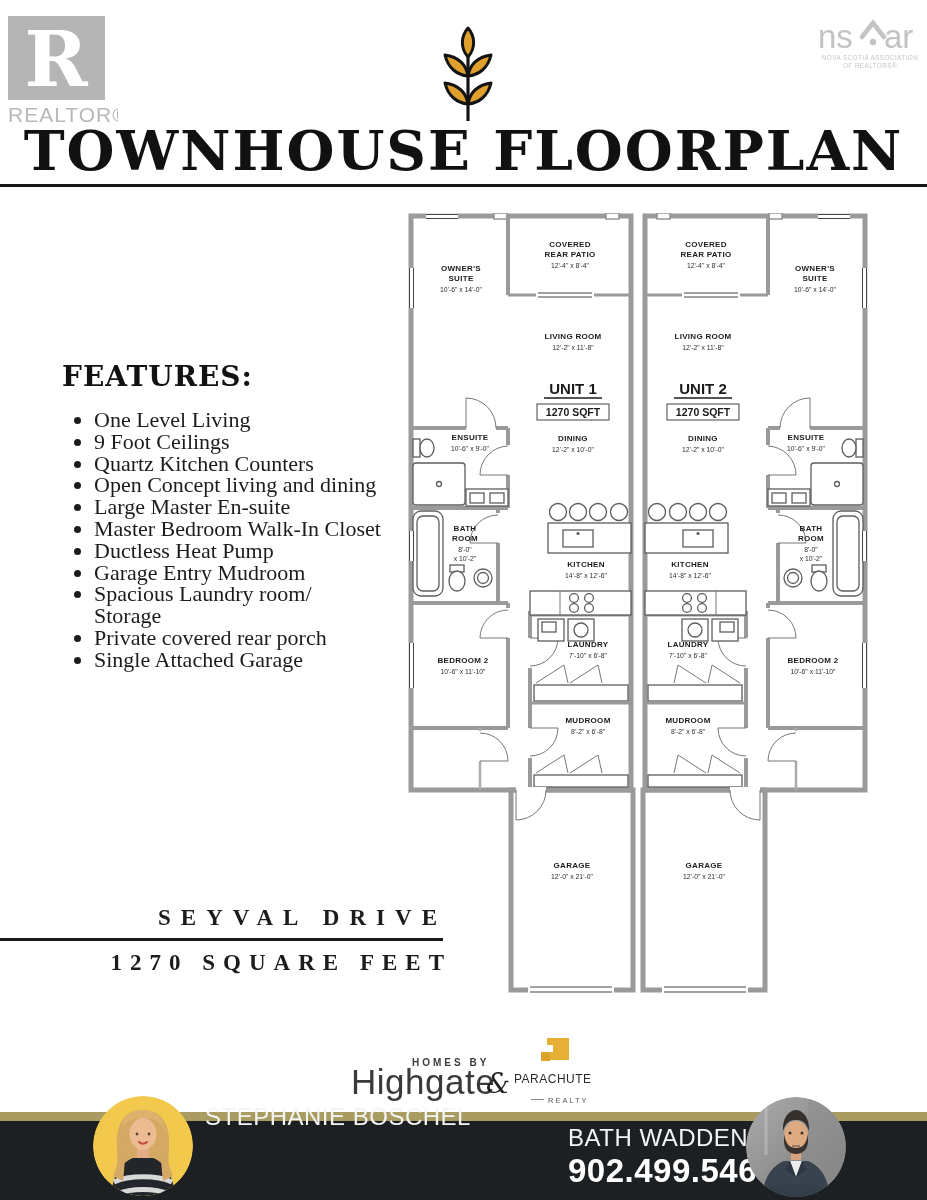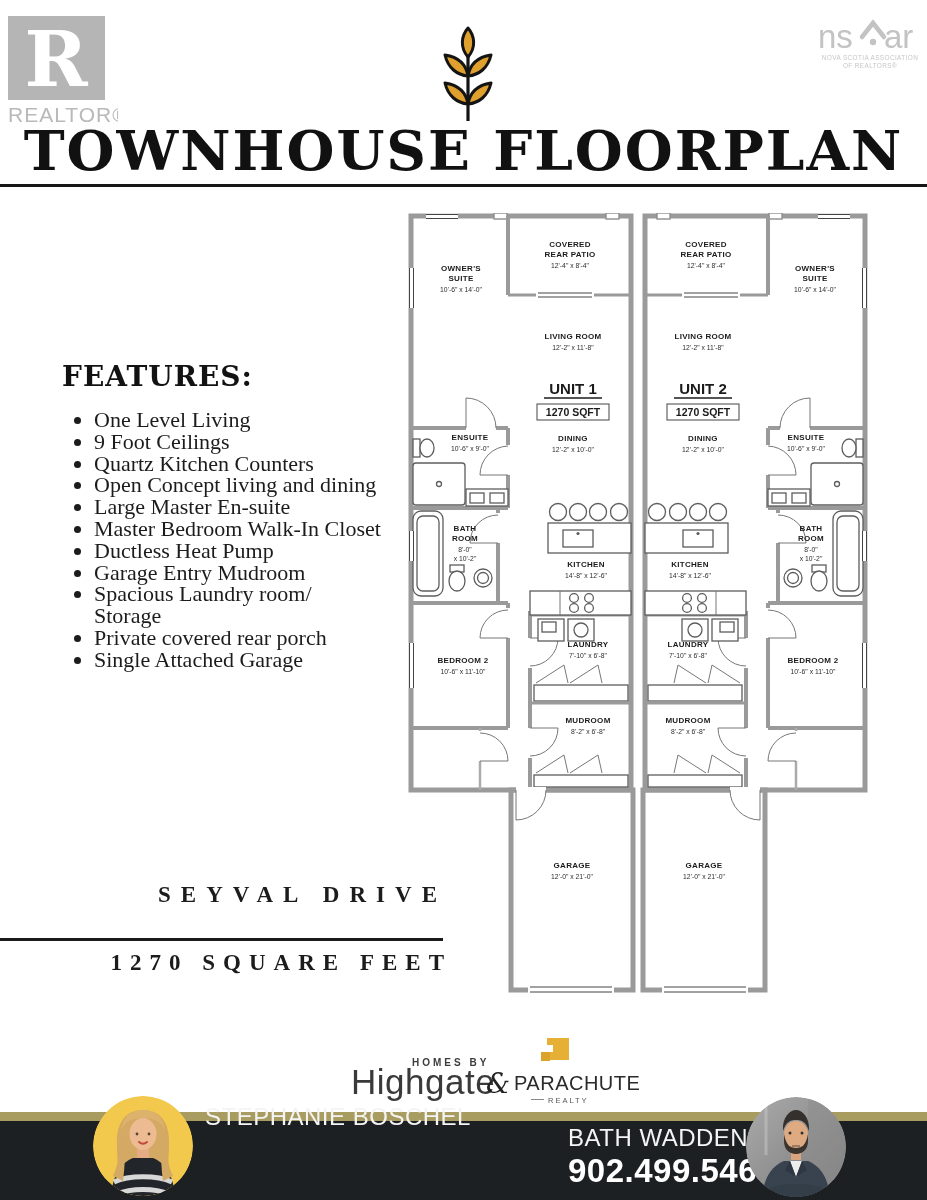--- a/index.html
+++ b/index.html
@@ -26,35 +26,35 @@
   .plan .thinwall{stroke:#ababab;fill:none;}
   .plan .fix{stroke:#5d5d5d;fill:#ffffff;stroke-width:1.3;}
   .plan .arc{stroke:#777;fill:none;stroke-width:1;}
   .plan .win{stroke:#444;stroke-width:1;}
   .plan text{fill:#1b1b1b;}
   .plan .rn{font:bold 8px "Liberation Sans",sans-serif;text-anchor:middle;letter-spacing:.3px;}
   .plan .rd{font:6.8px "Liberation Sans",sans-serif;text-anchor:middle;fill:#2c2c2c;}
   .plan .un{font:bold 15px "Liberation Sans",sans-serif;text-anchor:middle;}
   .plan .us{font:bold 10.5px "Liberation Sans",sans-serif;text-anchor:middle;}
   
-  .street{position:absolute;left:0;top:882px;width:447px;text-align:right;
+  .street{position:absolute;left:0;top:905px;width:447px;text-align:right;
           font-family:"Liberation Serif",serif;font-weight:bold;font-size:23px;
           letter-spacing:10px;color:#1c1c1c;white-space:nowrap;}
   .street-rule{position:absolute;left:0;top:938px;width:443px;height:3px;background:#1a1a1a;}
   .sqft-line{position:absolute;left:0;top:950px;width:452px;text-align:right;
           font-family:"Liberation Serif",serif;font-weight:bold;font-size:23px;
           letter-spacing:8px;color:#1c1c1c;white-space:nowrap;}
   
   .homes-by{position:absolute;left:412px;top:1057px;font-size:10px;font-weight:bold;
             letter-spacing:3px;color:#3c3c3c;}
   .highgate{position:absolute;left:351px;top:1062px;font-size:35px;color:#3a3a3a;letter-spacing:.5px;text-align:right;}
   .amp{position:absolute;left:486px;top:1068px;font-family:"DejaVu Serif",serif;
        font-style:italic;font-size:27px;color:#222;}
   .parachute-icon{position:absolute;left:541px;top:1038px;width:28px;height:28px;}
-  .parachute{position:absolute;left:514px;top:1072px;font-size:20px;letter-spacing:.5px;color:#2b2b2b;text-align:center;}
+  .parachute{position:absolute;left:514px;top:1072px;font-size:12px;letter-spacing:.5px;color:#2b2b2b;text-align:center;}
   .realty{position:absolute;left:531px;top:1096px;font-size:7.5px;letter-spacing:2px;color:#555;}
   .realty .dash{display:inline-block;width:13px;height:1px;background:#888;vertical-align:3px;margin-right:4px;}
   
   .footer-gold{position:absolute;left:0;top:1112px;width:927px;height:9px;background:#A89C60;}
   .footer-black{position:absolute;left:0;top:1121px;width:927px;height:79px;background:#1D2023;}
   .avatar{position:absolute;width:100px;height:100px;border-radius:50%;overflow:hidden;}
   .avatar-1{left:93px;top:1096px;}
   .avatar-2{left:746px;top:1097px;}
   .agent-name{position:absolute;color:#f4f4f4;font-size:24px;letter-spacing:.5px;white-space:nowrap;}
   .agent-phone{position:absolute;color:#ffffff;font-size:33px;font-weight:bold;letter-spacing:.5px;white-space:nowrap;}

